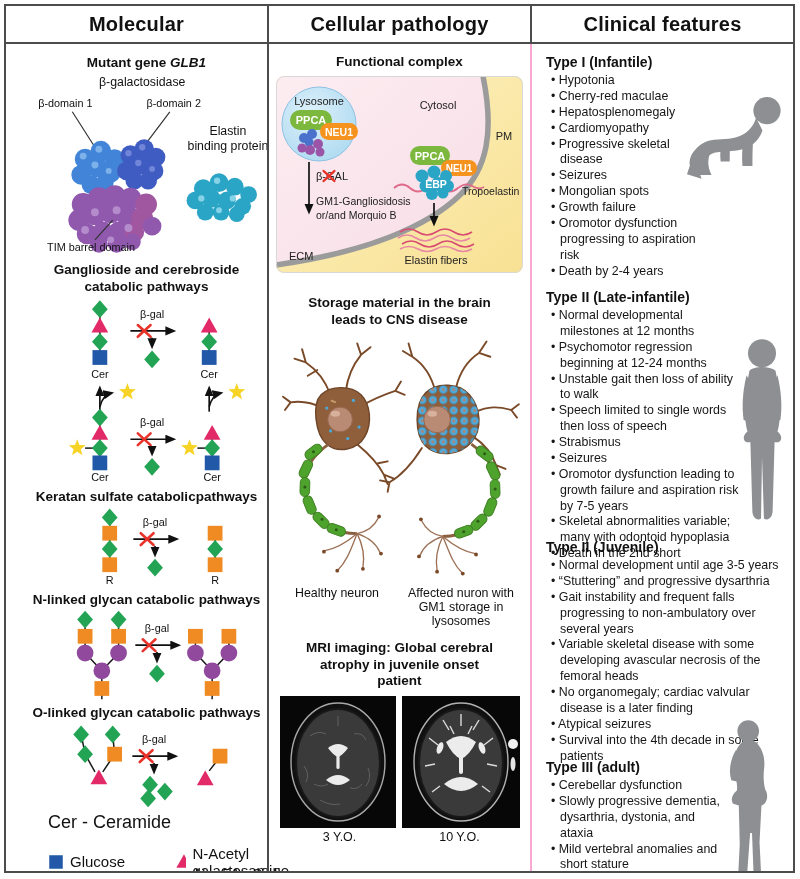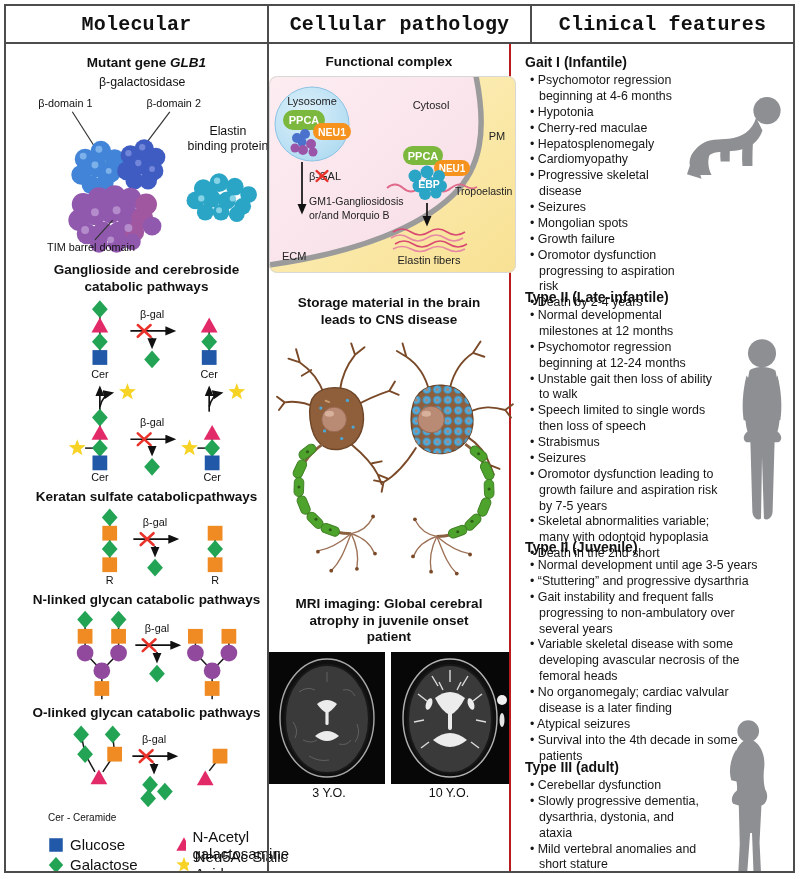--- a/index.html
+++ b/index.html
@@ -1,42 +1,42 @@
 <!DOCTYPE html>
 <html><head>
 <meta charset="utf-8">
 <style>
   html,body{margin:0;padding:0;background:#fff;font-family:"Liberation Sans",sans-serif;color:#111;}
   .fig{position:relative;width:791px;height:869px;margin:4px;border:2px solid #4c4c4c;box-sizing:border-box;background:#fff;overflow:hidden;}
-  .hdr{display:flex;height:36px;border-bottom:2px solid #4c4c4c;font-family:Liberation Mono, monospace;}
+  .hdr{display:flex;height:36px;border-bottom:2px solid #4c4c4c;}
   .hdr>div{flex:1;display:flex;align-items:center;justify-content:center;font-weight:bold;font-size:20px;letter-spacing:.2px;}
   .hdr>div+div{border-left:2px solid #4c4c4c;text-align:center;}
   .cols{display:flex;height:calc(100% - 38px);}
   .col{position:relative;box-sizing:border-box;}
   .col-m{width:261px;padding-left:20px;}
-  .col-c{width:244px;border-left:2px solid #4c4c4c;border-right:2px solid #b91c1c;}
+  .col-c{width:265px;border-left:2px solid #4c4c4c;border-right:2px solid #f9a8d4;}
   .col-r{flex:1;}
   .sec-title{font-weight:bold;font-size:13.5px;text-align:center;line-height:1.22;}
   .mut-title{margin-top:11px;}
   .block-svg{display:block;margin:0 auto;}
   
   .pl{font-size:11px;fill:#111;}
   .sym-lbl{font-size:11px;fill:#111;}
   .chain{stroke:#161616;stroke-width:1.5;}
   .lead{stroke:#333;stroke-width:1.2;}
   .xm{stroke:#e8322a;stroke-width:2.6;stroke-linecap:round;}
   .arr{stroke:#111;stroke-width:1.7;fill:none;}
   .panel-lbl{font-size:11px;fill:#222;}
   .panel-lbl-s{font-size:10.5px;fill:#222;}
   .pill-lbl{font-size:11px;font-weight:bold;fill:#fff;}
   .dend{stroke:#7a4a28;stroke-width:2;fill:none;stroke-linecap:round;}
   .term{stroke:#9c7055;stroke-width:1.4;fill:none;stroke-linecap:round;}
   
   .legend{margin:4px 0 0 22px;}
-  .legend-cer{font-size:10px;margin-bottom:12px;}
+  .legend-cer{font-size:18px;margin-bottom:19px;}
   .legend-grid{display:grid;grid-template-columns:128px auto;grid-auto-flow:column;grid-template-rows:repeat(3,20px);}
   .legend-item{display:flex;align-items:center;font-size:15px;gap:6px;}
   
   .func-title{margin-top:10px;}
   .storage-title{margin-top:22px;width:210px;margin-left:auto;margin-right:auto;}
   .neuron-lbls{display:flex;margin-top:2px;font-size:12.4px;text-align:center;}
   .neuron-lbls>div:first-child{width:120px;margin-left:8px;}
   .neuron-lbls>div:last-child{width:128px;}
   .mri-title{margin-top:12px;width:200px;margin-left:auto;margin-right:auto;}
   .mri-ages{display:flex;width:240px;margin:2px auto 0;font-size:12.5px;text-align:center;}
@@ -545,20 +545,24 @@
           <g fill="#7a4a28">
             <circle cx="147" cy="197" r="2"></circle>
               <circle cx="145" cy="236" r="2"></circle>
               <circle cx="164" cy="252" r="2"></circle>
               <circle cx="191" cy="254" r="2"></circle>
               <circle cx="205" cy="234" r="2"></circle>
           </g>
         </g>
       </svg>
 
+      <div class="neuron-lbls">
+        <div>Healthy neuron</div>
+        <div>Affected nuron with GM1 storage in lysosomes</div>
+      </div>
 
       <div class="sec-title mri-title">MRI imaging: Global cerebral atrophy in juvenile onset patient</div>
 
       <svg class="block-svg" style="margin-top:6px" width="240" height="132" viewBox="0 0 240 132">
         <g>
           <rect width="116" height="132" fill="#070707"></rect>
           <ellipse cx="58" cy="66" rx="47" ry="59" fill="#101010" stroke="#a8a8a8" stroke-width="1.4"></ellipse>
           <ellipse cx="58" cy="67" rx="42" ry="54" fill="#3a3a3a" stroke="#181818" stroke-width="2"></ellipse>
           <g stroke="#646464" stroke-width="1" fill="none" opacity="0.9">
             <path d="M30,40 q8,-6 16,-2"></path>
@@ -606,23 +610,22 @@
       </svg>
       <div class="mri-ages">
         <div>3 Y.O.</div>
         <div>10 Y.O.</div>
       </div>
     </div>
 
     <div class="col col-r">
 
       <div class="cl-sec" style="height:245px;padding-top:10px">
-        <div class="cl-heading">Gait I (Infantile)</div>
+        <div class="cl-heading">Type I (Infantile)</div>
         <ul class="bullets" style="max-width:168px">
-            <li>Psychomotor regression beginning at 4-6 months</li>
             <li>Hypotonia</li>
             <li>Cherry-red maculae</li>
             <li>Hepatosplenomegaly</li>
             <li>Cardiomyopathy</li>
             <li>Progressive skeletal disease</li>
             <li>Seizures</li>
             <li>Mongolian spots</li>
             <li>Growth failure</li>
             <li>Oromotor dysfunction progressing to aspiration risk</li>
             <li>Death by 2-4 years</li>

